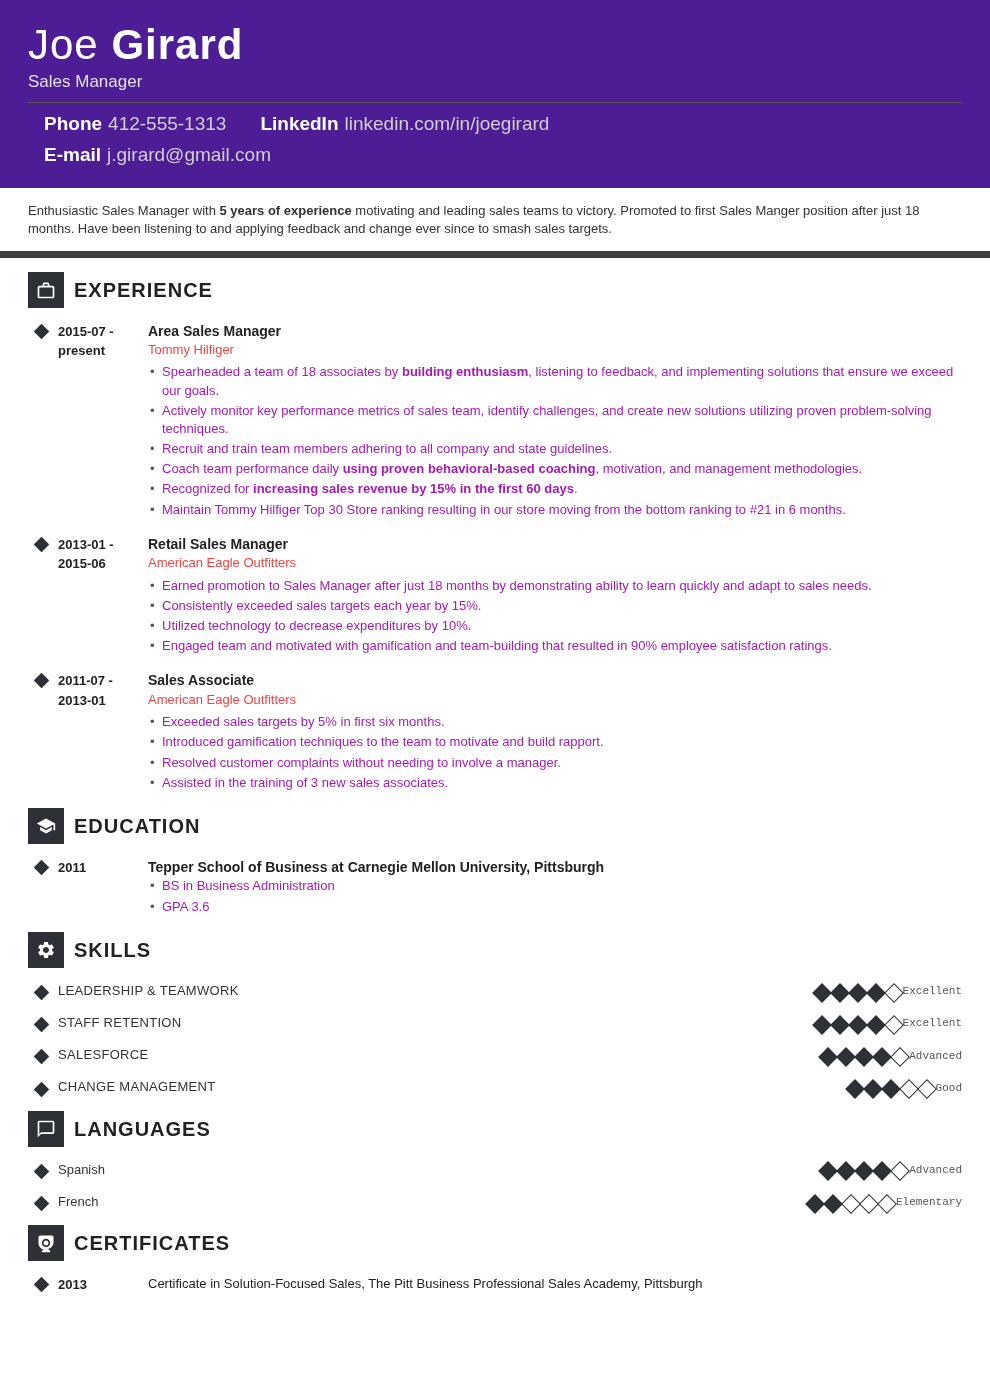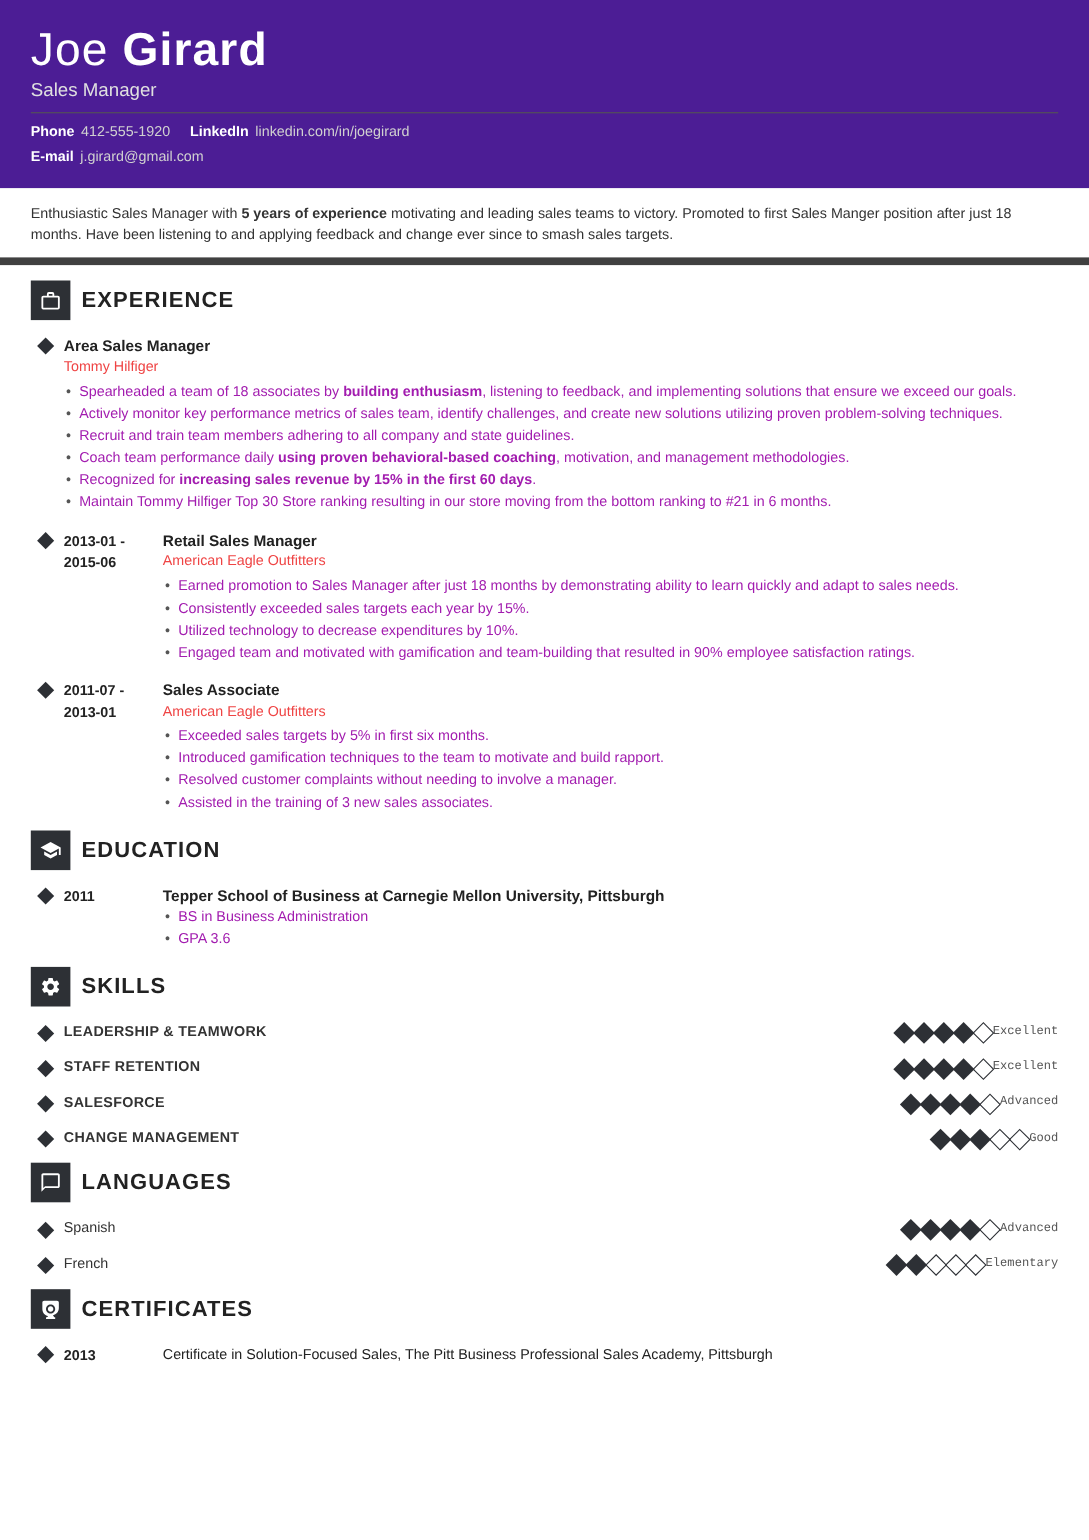--- a/index.html
+++ b/index.html
@@ -44,21 +44,22 @@
     .contact-row-2 {
       display: flex;
       align-items: center;
       gap: 18px;
       margin-bottom: 4px;
     }
     .contact-item {
       display: flex;
       align-items: flex-end;
       gap: 6px;
-      font-size: 13px;
+      font-size: 19px;
+      margin-left: 16px;
     }
     .contact-label {
       font-weight: 700;
       color: #fff;
     }
     .contact-value {
       color: #d0d0d0;
     }
     .divider-line {
       border: none;
@@ -177,21 +178,21 @@
     
     .skill-entry {
       display: flex;
       align-items: center;
       padding-left: 8px;
       margin-bottom: 14px;
     }
     .skill-name {
       flex: 1;
       font-size: 13px;
-      font-weight: 700;
+      font-weight: 400;
       text-transform: uppercase;
       color: #333;
       letter-spacing: 0.3px;
     }
     .skill-rating {
       display: flex;
       flex-direction: row;
       align-items: flex-end;
       gap: 2px;
       font-family: Liberation Mono, monospace;
@@ -237,21 +238,21 @@
 
 <div class="header">
   <div class="header-name">
     <span>Joe </span><strong>Girard</strong>
   </div>
   <div class="header-title">Sales Manager</div>
   <hr class="divider-line">
   <div class="contact-row">
     <div class="contact-item">
       <span class="contact-label">Phone</span>
-      <span class="contact-value">412-555-1920</span>
+      <span class="contact-value">412-555-1313</span>
     </div>
     <div class="contact-item">
       <span class="contact-label">LinkedIn</span>
       <span class="contact-value">linkedin.com/in/joegirard</span>
     </div>
   </div>
   <div class="contact-row-2">
     <div class="contact-item">
       <span class="contact-label">E-mail</span>
       <span class="contact-value">j.girard@gmail.com</span>
@@ -273,20 +274,21 @@
           <path d="M20 7h-4V5a2 2 0 0 0-2-2h-4a2 2 0 0 0-2 2v2H4a2 2 0 0 0-2 2v11a2 2 0 0 0 2 2h16a2 2 0 0 0 2-2V9a2 2 0 0 0-2-2zm-10-2h4v2h-4V5zm10 15H4V9h16v11z"></path>
         </svg>
       </div>
       <span class="section-title">EXPERIENCE</span>
     </div>
 
     <div class="entry">
       <div class="entry-bullet">
           <div class="diamond"></div>
         </div>
+      <div class="entry-date">2015-07 -<br>present</div>
       <div class="entry-content">
         <div class="entry-job-title">Area Sales Manager</div>
         <div class="entry-company">Tommy Hilfiger</div>
         <ul class="entry-bullets">
           <li>Spearheaded a team of 18 associates by <strong>building enthusiasm</strong>, listening to feedback, and implementing solutions that ensure we exceed our goals.</li>
           <li>Actively monitor key performance metrics of sales team, identify challenges, and create new solutions utilizing proven problem-solving techniques.</li>
           <li>Recruit and train team members adhering to all company and state guidelines.</li>
           <li>Coach team performance daily <strong>using proven behavioral-based coaching</strong>, motivation, and management methodologies.</li>
           <li>Recognized for <strong>increasing sales revenue by 15% in the first 60 days</strong>.</li>
           <li>Maintain Tommy Hilfiger Top 30 Store ranking resulting in our store moving from the bottom ranking to #21 in 6 months.</li>

